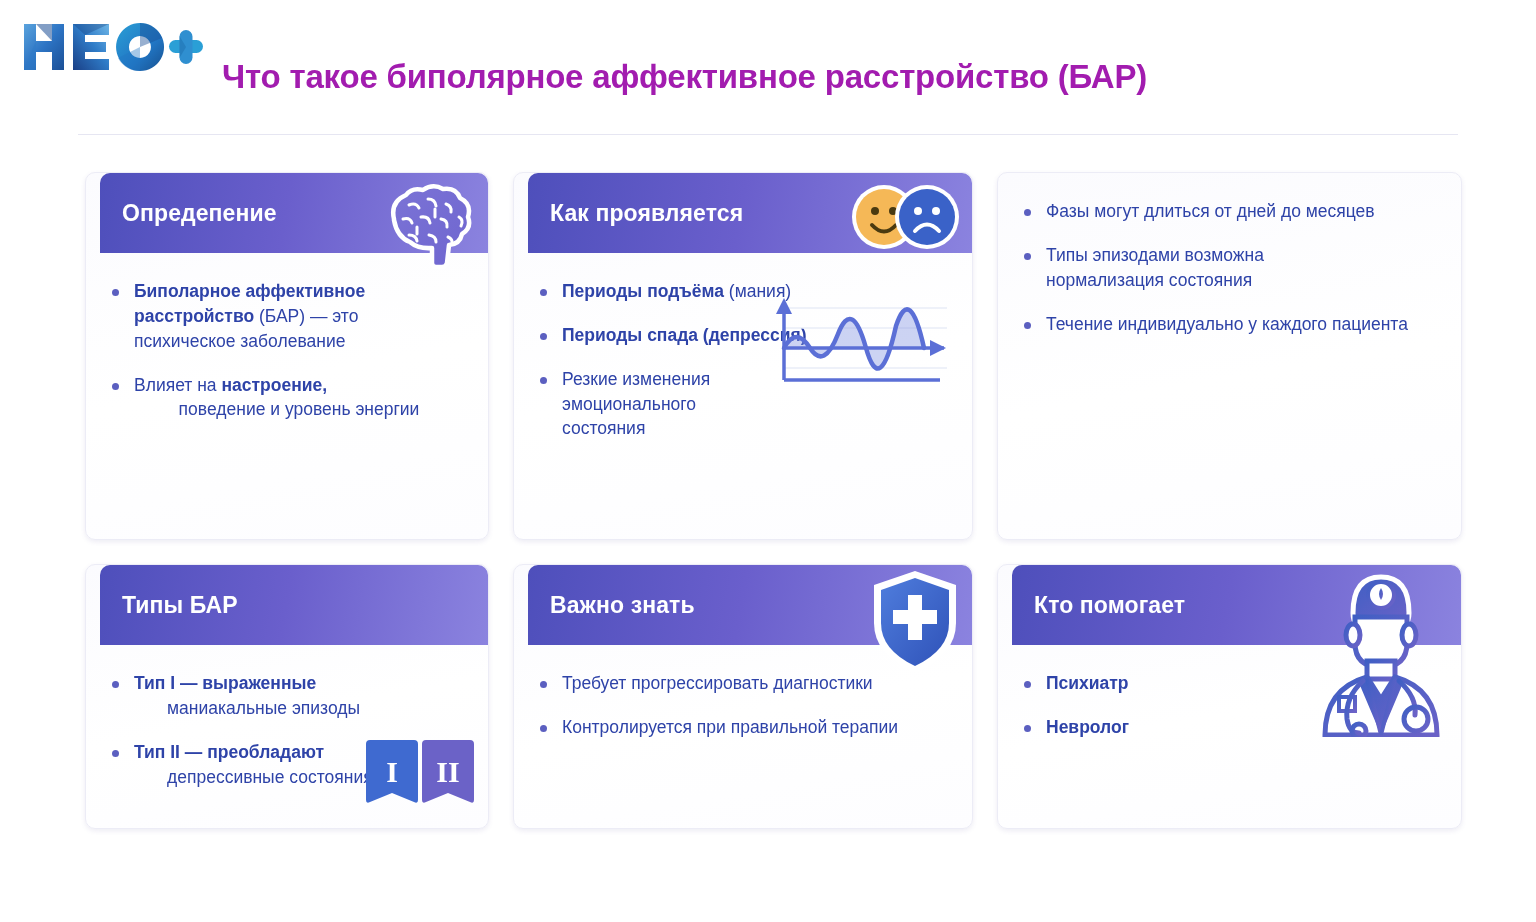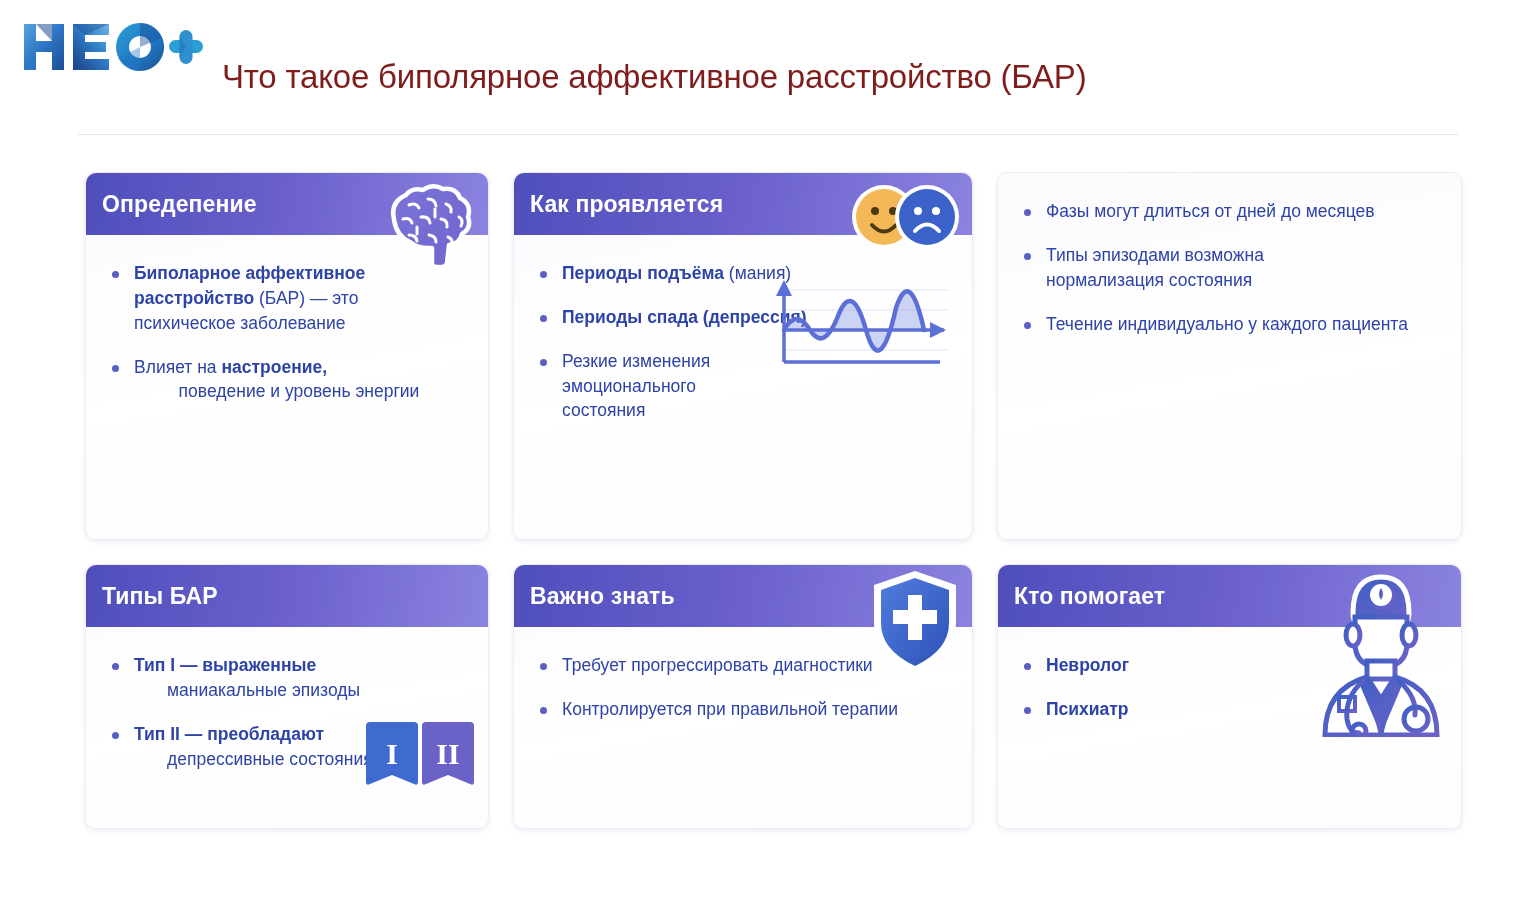--- a/index.html
+++ b/index.html
@@ -25,22 +25,22 @@
     top: 18px;
     width: 185px;
     height: 58px;
   }
 
   .page-title {
     position: absolute;
     left: 222px;
     top: 58px;
     font-size: 33px;
-    font-weight: normal;
-    color: #7f1d1d;
+    font-weight: bold;
+    color: #a21caf;
     letter-spacing: -0.2px;
     white-space: nowrap;
   }
 
   .title-divider {
     position: absolute;
     left: 78px;
     top: 134px;
     width: 1380px;
     height: 1px;
@@ -64,27 +64,28 @@
     position: relative;
     border-radius: 10px;
     background: linear-gradient(170deg, #fbfbfe 0%, #ffffff 55%, #fdfdff 100%);
     border: 1px solid #ececf6;
     box-shadow: 0 2px 5px rgba(80, 70, 150, 0.10);
     overflow: visible;
   }
 
   .card-header {
     position: relative;
-    height: 62px;
+    height: 80px;
     border-radius: 10px 10px 0 0;
     background: linear-gradient(100deg, #4e4fbb 0%, #6a5fcc 48%, #8b83df 100%);
     display: flex;
     align-items: center;
-    padding: 0 16px;
+    padding: 0 22px;
     overflow: visible;
+    margin-left: 14px;
   }
 
   .card-header-title {
     color: #ffffff;
     font-size: 23px;
     font-weight: bold;
     letter-spacing: 0.1px;
     position: relative;
     z-index: 2;
   }
@@ -384,22 +385,22 @@
           <path d="M52 112 q-18 16 -16 38 q2 14 12 14" stroke="url(#docG)" stroke-width="5" fill="none" stroke-linecap="round"></path>
           <path d="M88 112 q18 16 16 34" stroke="url(#docG)" stroke-width="5" fill="none" stroke-linecap="round"></path>
           <circle cx="48" cy="162" r="7" fill="none" stroke="url(#docG)" stroke-width="5"></circle>
           <circle cx="105" cy="150" r="12" fill="none" stroke="url(#docG)" stroke-width="5"></circle>
         </svg>
       </span>
     </div>
     <div class="card-body">
       <ul class="bullets">
         <li>
+          <b>Психиатр</b>
+        </li>
+        <li>
           <b>Невролог</b>
         </li>
-        <li>
-          <b>Психиатр</b>
-        </li>
       </ul>
     </div>
   </div>
 
 </div>
 
 </body></html>

